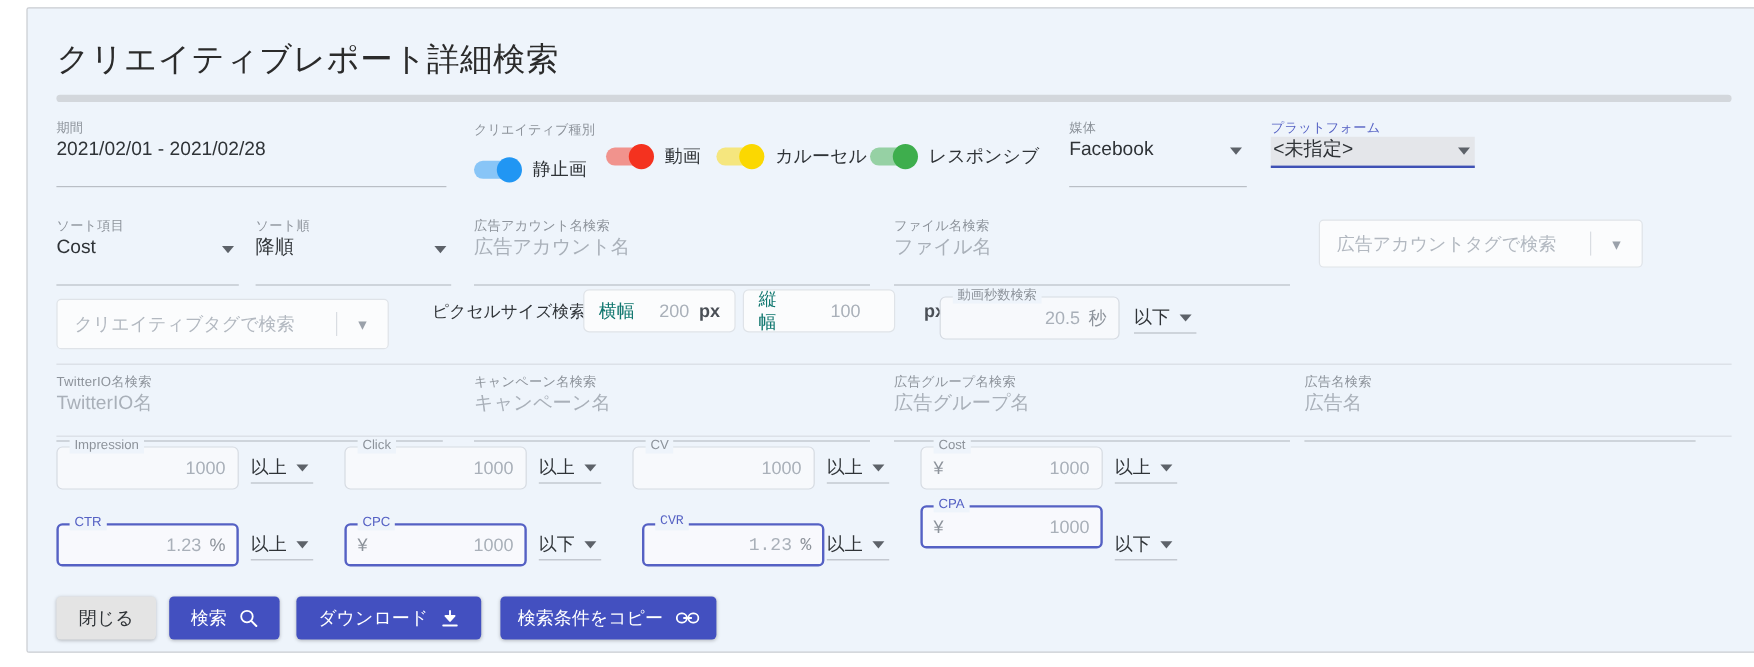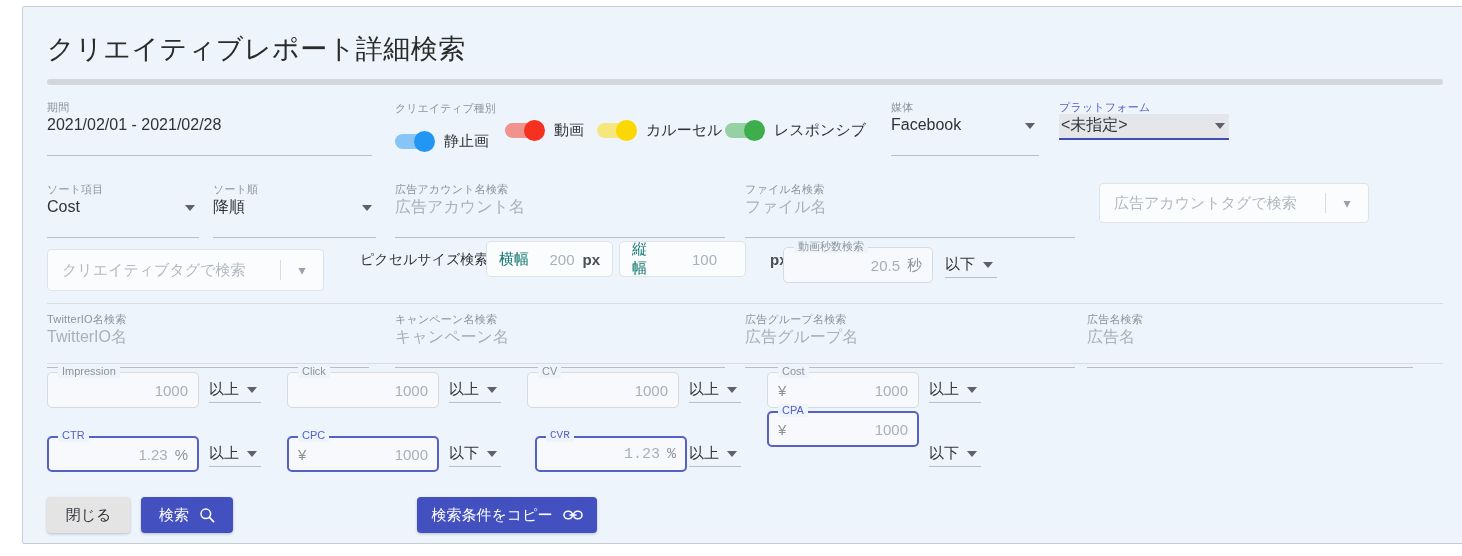--- a/index.html
+++ b/index.html
@@ -388,21 +388,21 @@
       <div class="content">
         <span class="num">1.23</span>
         <span class="unit">%</span>
       </div>
     </div>
     <div class="cmp" style="left:666px; top:437px;">
       <span>以上</span>
       <span class="caret"></span>
     </div>
 
-    <div class="obox blue" style="left:744px; top:404px; width:152px; height:36px;">
+    <div class="obox blue" style="left:744px; top:414px; width:152px; height:36px;">
       <div class="frame"></div>
       <div class="legend">CPA</div>
       <div class="content">
         <span class="pre">¥</span>
         <span class="num">1000</span>
       </div>
     </div>
     <div class="cmp" style="left:906px; top:437px;">
       <span>以下</span>
       <span class="caret"></span>
@@ -415,20 +415,29 @@
     <div class="btn blue" style="left:118px; top:490px; width:92px;">
       <span>検索</span>
       <span class="ic">
         <svg width="16" height="16" viewBox="0 0 16 16" fill="none">
           <circle cx="6.8" cy="6.8" r="4.8" stroke="#ffffff" stroke-width="1.5"></circle>
           <line x1="10.4" y1="10.4" x2="14.6" y2="14.6" stroke="#ffffff" stroke-width="1.7" stroke-linecap="round"></line>
         </svg>
       </span>
     </div>
 
+    <div class="btn blue" style="left:224px; top:490px; width:154px;">
+      <span>ダウンロード</span>
+      <span class="ic">
+        <svg width="16" height="16" viewBox="0 0 16 16">
+          <path d="M8 1.6 L8 9.2 M8 10.4 L4.2 6.2 L11.8 6.2 Z" stroke="#ffffff" stroke-width="1.6" fill="#ffffff" stroke-linejoin="round"></path>
+          <line x1="2.4" y1="14.2" x2="13.6" y2="14.2" stroke="#ffffff" stroke-width="1.7" stroke-linecap="round"></line>
+        </svg>
+      </span>
+    </div>
 
     <div class="btn blue" style="left:394px; top:490px; width:180px;">
       <span>検索条件をコピー</span>
       <span class="ic">
         <svg width="20" height="14" viewBox="0 0 20 14">
           <rect x="1" y="3.2" width="8.4" height="7.6" rx="3.8" stroke="#ffffff" stroke-width="1.5" fill="none"></rect>
           <rect x="10.6" y="3.2" width="8.4" height="7.6" rx="3.8" stroke="#ffffff" stroke-width="1.5" fill="none"></rect>
           <line x1="6.4" y1="7" x2="13.6" y2="7" stroke="#ffffff" stroke-width="1.5"></line>
         </svg>
       </span>

